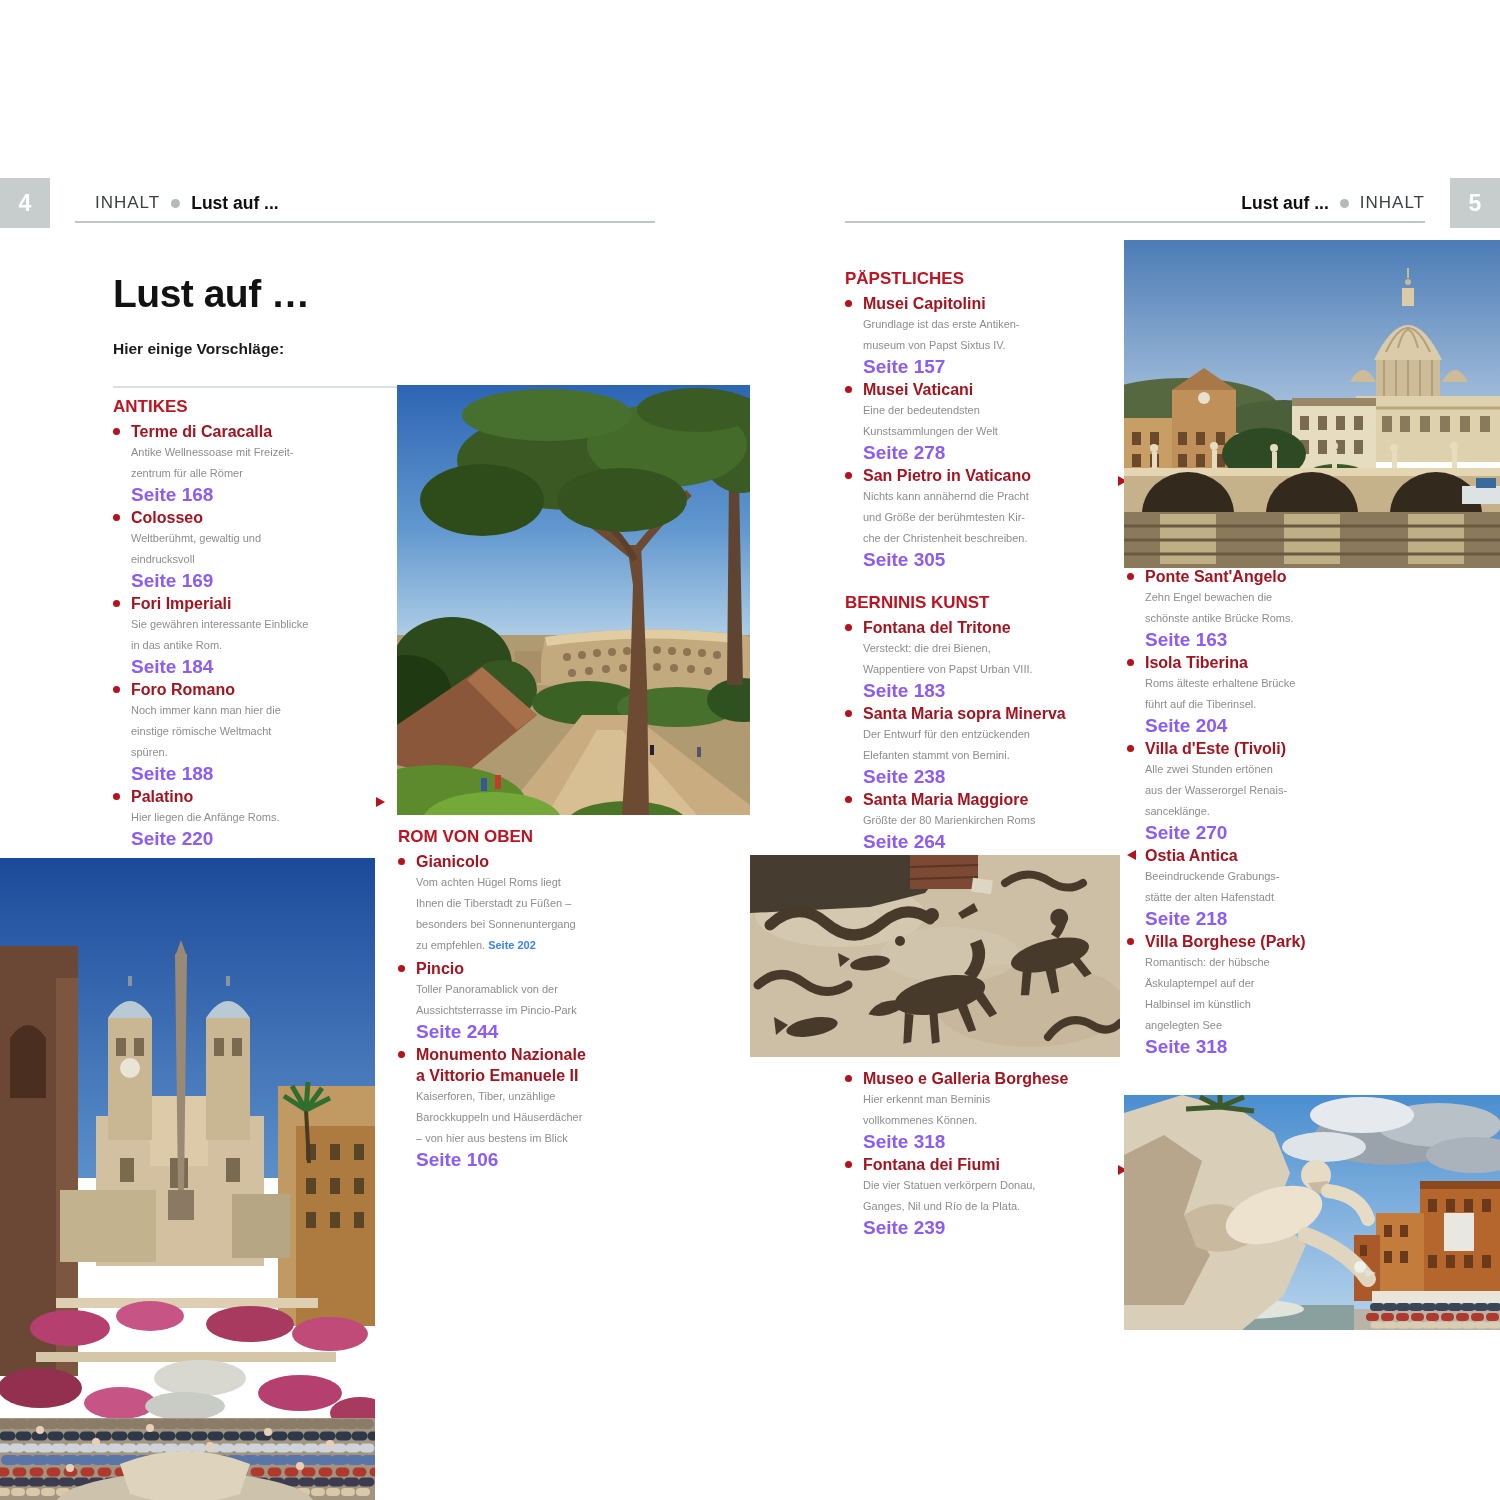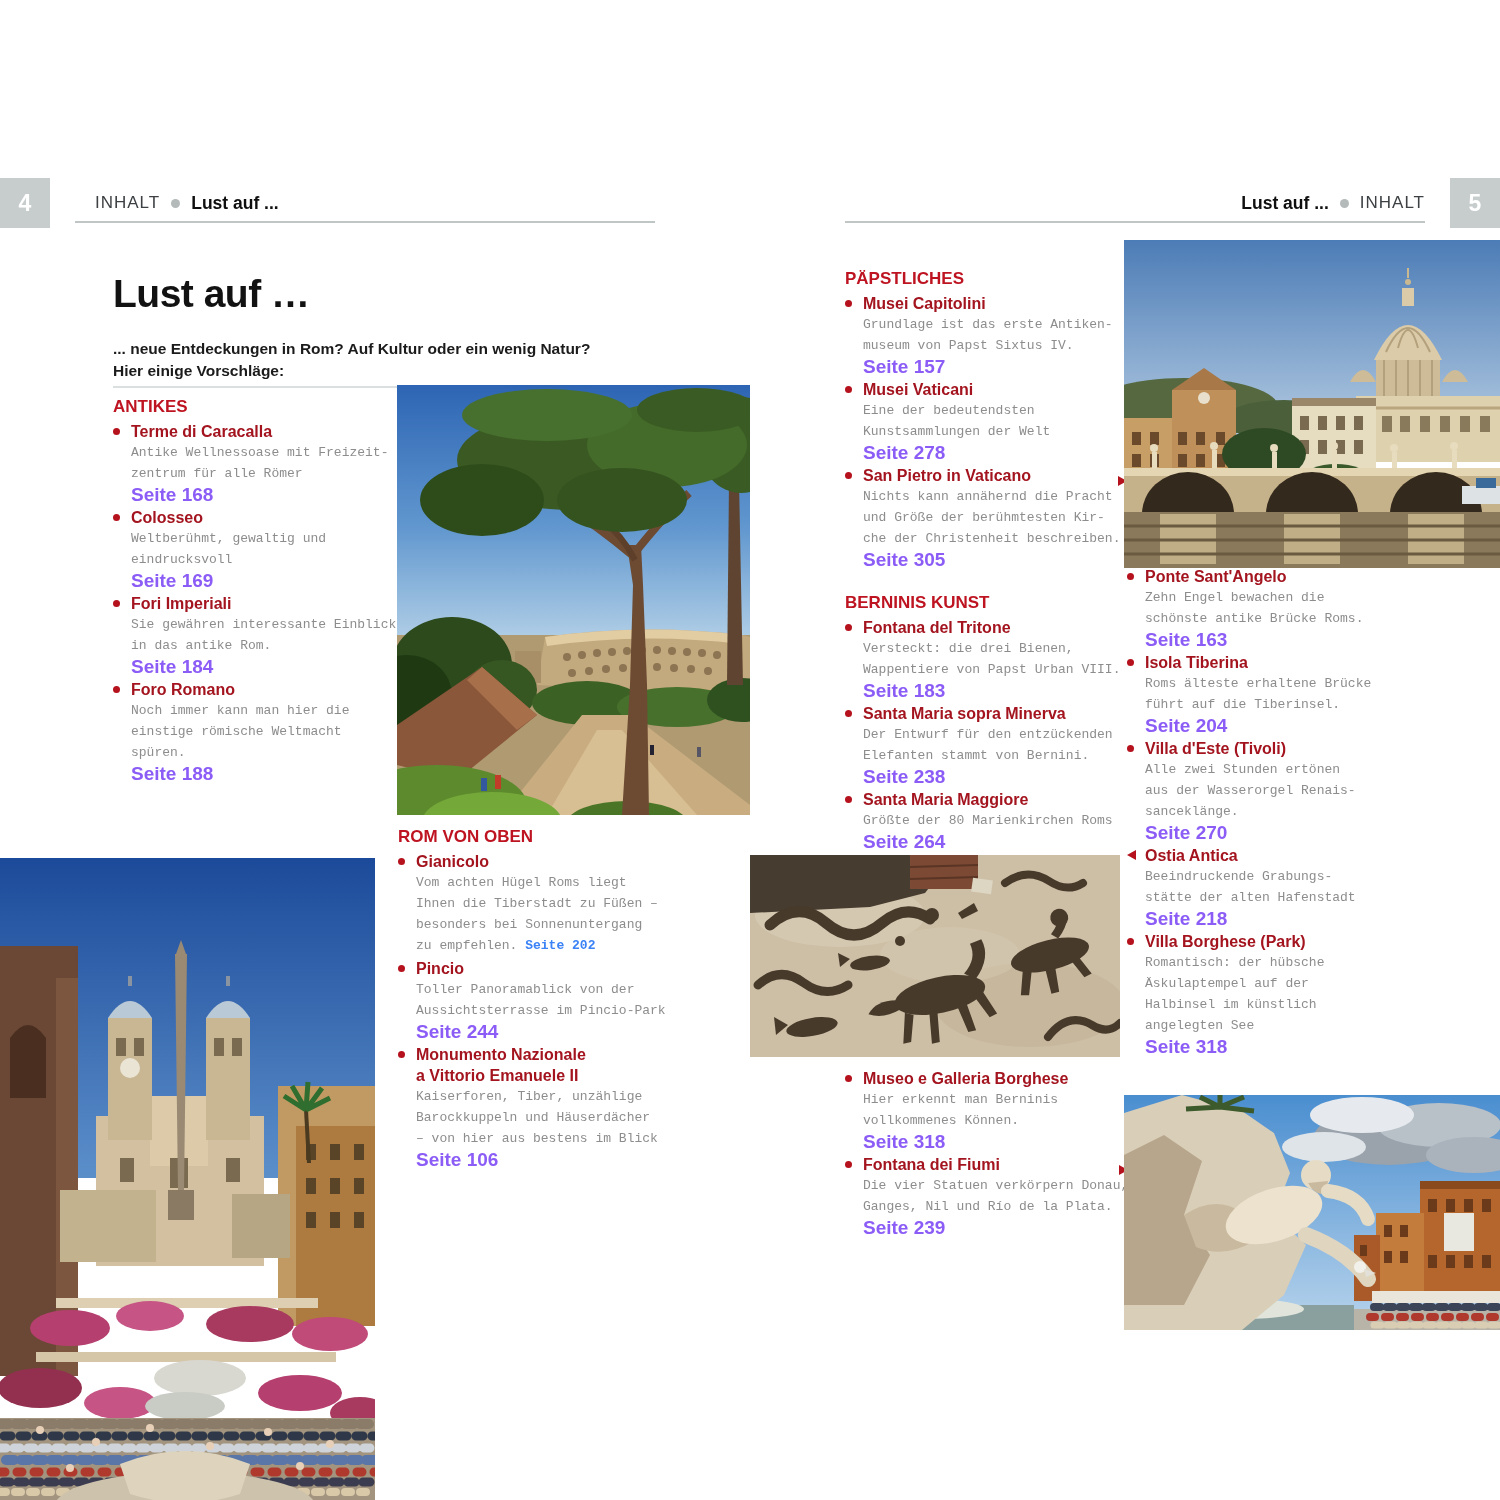--- a/index.html
+++ b/index.html
@@ -26,21 +26,21 @@
   .toc-item{display:flex;margin-bottom:2px;}
   .marker-col{width:18px;flex:0 0 18px;}
   .dot{width:7px;height:7px;border-radius:50%;background:#b5121d;display:block;margin-top:7px;}
   .tri-left{width:0;height:0;border-top:5px solid transparent;border-bottom:5px solid transparent;
             border-right:9px solid #b5121d;display:block;margin-top:5px;}
   .tri-right{width:0;height:0;border-top:5px solid transparent;border-bottom:5px solid transparent;
              border-left:9px solid #b5121d;display:inline-block;}
   .item-body{flex:1;}
   .name-row{display:flex;justify-content:space-between;align-items:flex-end;
             font-size:16px;font-weight:bold;color:#a3141f;line-height:21px;}
-  .desc{font-size:13px;color:#8d8d8d;line-height:21px;white-space:nowrap;font-family:Liberation Mono, monospace;}
+  .desc{font-size:11px;color:#8d8d8d;line-height:21px;white-space:nowrap;}
   .seite{font-size:19px;font-weight:bold;color:#8b5cf6;line-height:21px;}
   .seite-inline{font-weight:bold;color:#3b82f6;}
 
   
   .photo{position:absolute;overflow:hidden;}
   .photo svg{display:block;width:100%;height:100%;}
 </style>
 </head>
 <body>
 
@@ -57,21 +57,20 @@
   <div class="runhead" style="right:75px;top:190px;">
     <span class="rh-title">Lust auf ...</span>
     <span class="rh-dot"></span>
     <span class="rh-section">INHALT</span>
   </div>
   <div class="rule" style="left:845px;top:221px;width:580px;"></div>
   <div class="pagebox" style="left:1450px;top:178px;">5</div>
 
   <h1 class="title">Lust auf …</h1>
   <div class="intro">
-    <div>... neue Entdeckungen in Rom? Auf Kultur oder ein wenig Natur?</div>
     <div>Hier einige Vorschläge:</div>
   </div>
   <div class="divider"></div>
 
   <div class="toc-block" style="left:113px;top:396px;width:272px;">
       <div class="block-heading">ANTIKES</div>
       <div class="toc-item">
         <span class="marker-col">
           <span class="dot"></span>
         </span>
@@ -123,20 +122,35 @@
         <div class="item-body">
           <div class="name-row">
             <span>
               <div>Foro Romano</div>
             </span>
           </div>
           <div class="desc">Noch immer kann man hier die</div>
           <div class="desc">einstige römische Weltmacht</div>
           <div class="desc">spüren.</div>
           <div class="seite">Seite 188</div>
+        </div>
+      </div>
+      <div class="toc-item">
+        <span class="marker-col">
+          <span class="dot"></span>
+        </span>
+        <div class="item-body">
+          <div class="name-row">
+            <span>
+              <div>Palatino</div>
+            </span>
+            <span class="tri-right"></span>
+          </div>
+          <div class="desc">Hier liegen die Anfänge Roms.</div>
+          <div class="seite">Seite 220</div>
         </div>
       </div>
     </div>
   <div class="toc-block" style="left:398px;top:826px;width:312px;">
       <div class="block-heading">ROM VON OBEN</div>
       <div class="toc-item">
         <span class="marker-col">
           <span class="dot"></span>
         </span>
         <div class="item-body">

